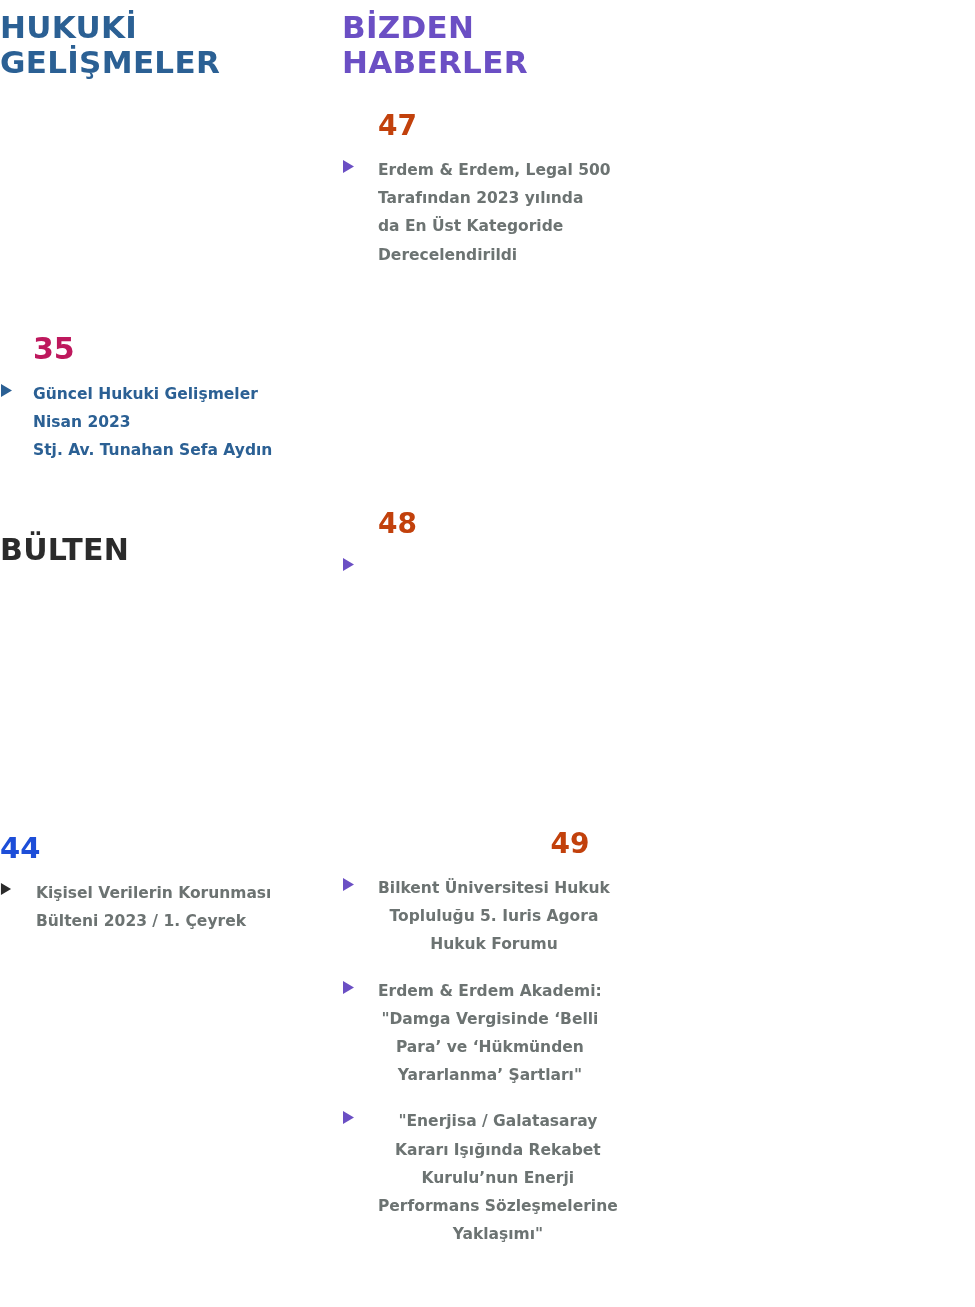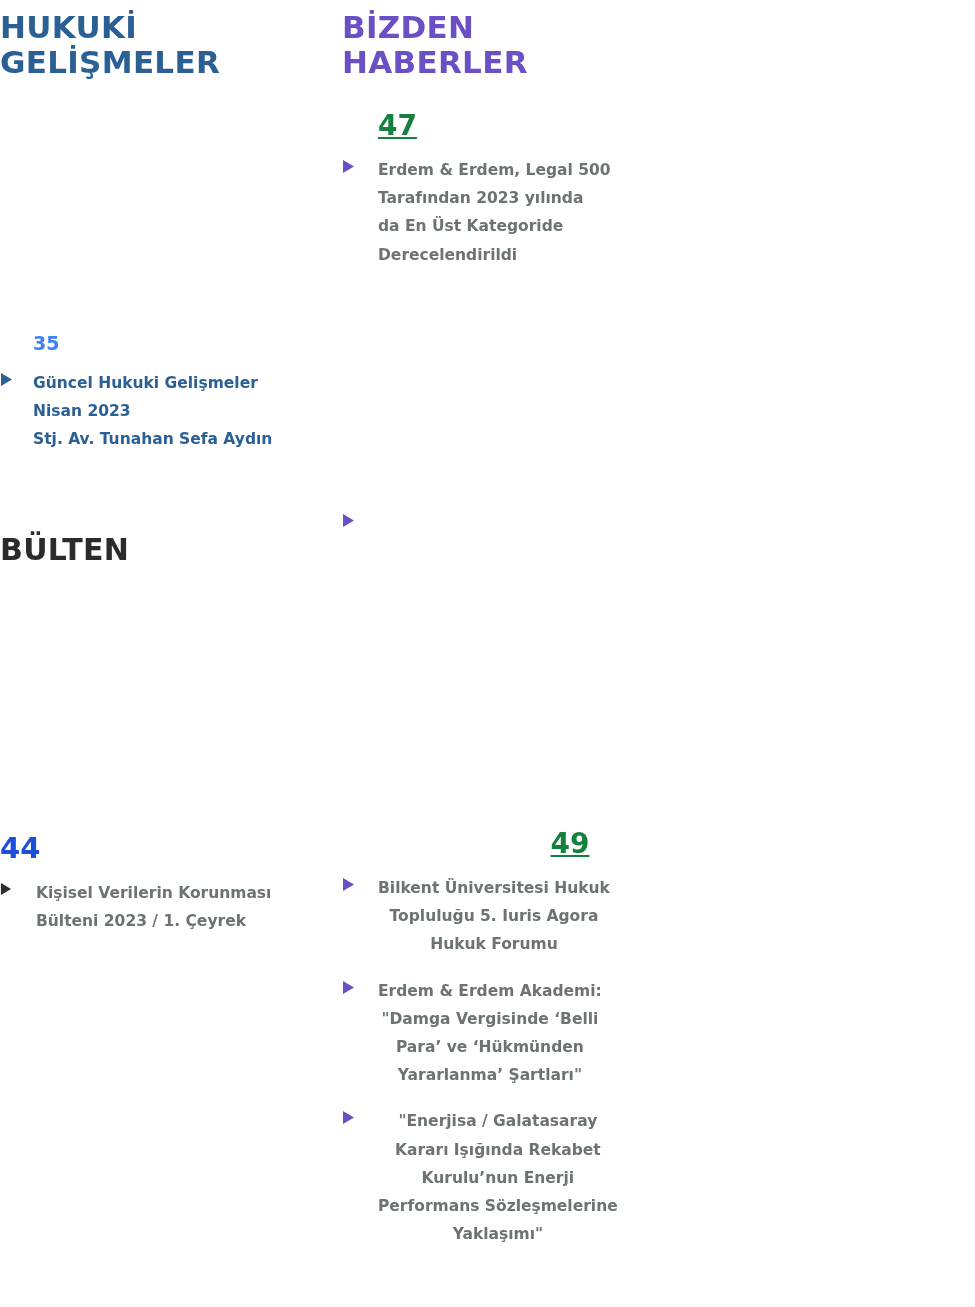--- a/index.html
+++ b/index.html
@@ -84,39 +84,39 @@
   .item-text.sub {
     color: #2b6094;
   }
 
   
   #entry-35 {
     left: 0px;
     top: 326px;
     width: 330px;
   }
-  #entry-35 .entry-num { color: #3b82f6; font-size: 19px; margin-left: 33px; }
+  #entry-35 .entry-num { color: #be185d; font-size: 30px; margin-left: 33px; }
   #entry-35 .bullet { width: 33px; }
   #entry-35 .item-text { color: #2b6094; }
 
   #entry-44 {
     left: 0px;
     top: 826px;
     width: 330px;
   }
   #entry-44 .entry-num { color: #1d4ed8; font-size: 29px; margin-left: 0px; }
   #entry-44 .bullet { width: 36px; }
   #entry-44 .item-text { color: #6c7372; }
 
   
   .entry-right {
     left: 342px;
     width: 420px;
   }
-  .entry-right .entry-num { color: #15803d; margin-left: 36px; text-decoration: underline; }
+  .entry-right .entry-num { color: #c2410c; margin-left: 36px; }
   .entry-right .bullet { width: 36px; }
 
   #entry-47 { top: 104px; }
   #entry-48 { top: 502px; }
   #entry-49 { top: 822px; text-align: center; }
 </style>
 </head>
 <body>
 
 <div class="page">
@@ -154,20 +154,21 @@
       </span>
       <span>
         <span class="item-text" style="display:block;">Güncel Hukuki Gelişmeler
 Nisan 2023</span>
         <span class="item-text sub" style="display:block;">Stj. Av. Tunahan Sefa Aydın</span>
       </span>
     </div>
   </div>
 
   <div class="entry entry-right" id="entry-48">
+    <div class="entry-num">48</div>
     <div class="item">
       <span class="bullet">
         <svg width="13" height="13" viewBox="0 0 13 13">
             <polygon points="1,0 12,6.5 1,13" fill="#6b4fc4"></polygon>
           </svg>
       </span>
     </div>
   </div>
 
   <div class="entry" id="entry-44">

